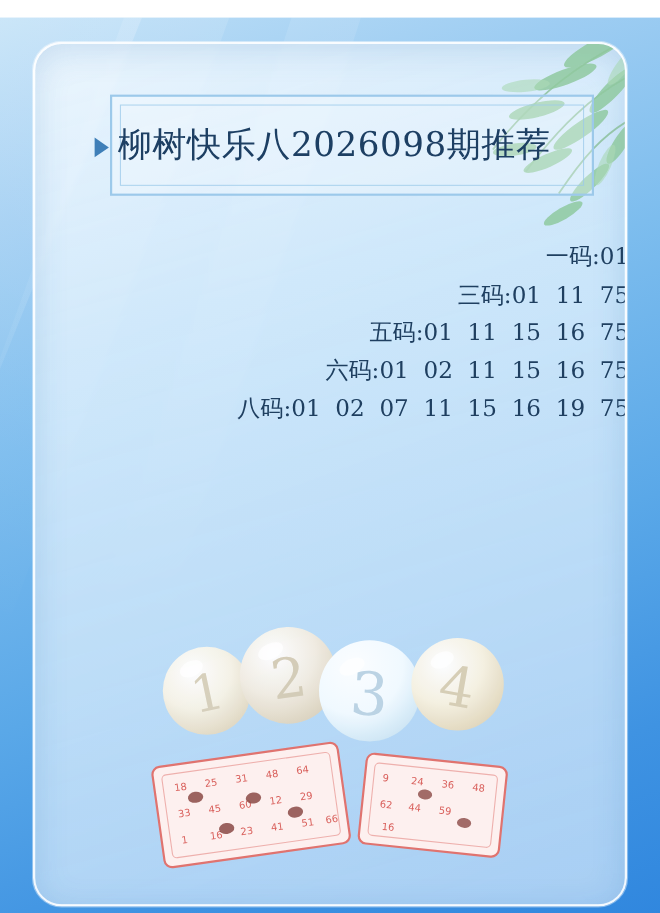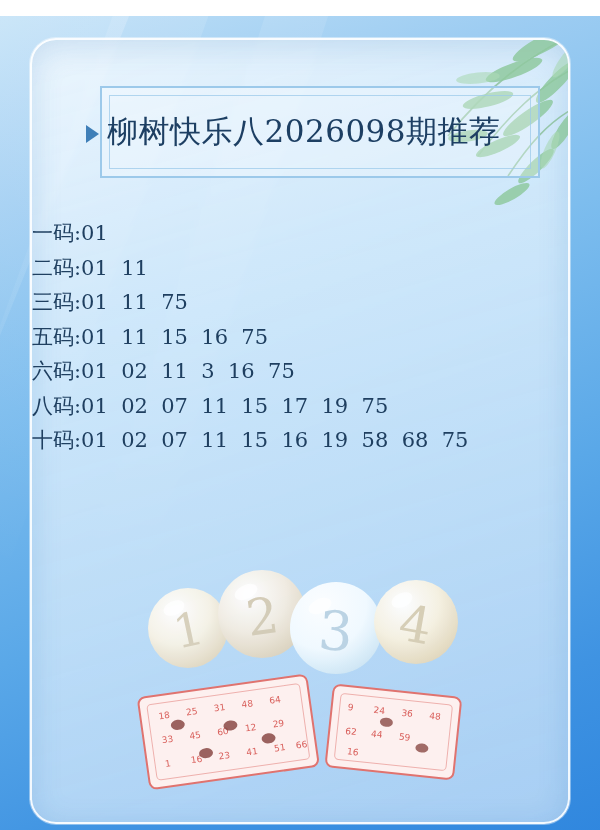--- a/index.html
+++ b/index.html
@@ -89,21 +89,21 @@
     color: #1d3f63;
     letter-spacing: 0.5px;
     white-space: nowrap;
   }
 
   .lines {
     position: absolute;
     left: 0;
     top: 176px;
     width: 540px;
-    text-align: left;
+    text-align: right;
   }
   .line {
     font-family: "DejaVu Serif", "Liberation Serif", serif;
     font-size: 21px;
     color: #1f3f60;
     line-height: 34.5px;
     white-space: pre;
   }
 
   
@@ -155,26 +155,24 @@
 
     <div class="title-frame"></div>
 
     <div class="title-row">
       <div class="tri"></div>
       <div class="title-text">柳树快乐八2026098期推荐</div>
     </div>
 
     <div class="lines">
       <div class="line">一码:01</div>
-      <div class="line">二码:01  11</div>
       <div class="line">三码:01  11  75</div>
       <div class="line">五码:01  11  15  16  75</div>
-      <div class="line">六码:01  02  11  3  16  75</div>
-      <div class="line">八码:01  02  07  11  15  17  19  75</div>
-      <div class="line">十码:01  02  07  11  15  16  19  58  68  75</div>
+      <div class="line">六码:01  02  11  15  16  75</div>
+      <div class="line">八码:01  02  07  11  15  16  19  75</div>
     </div>
 
     <svg class="art" viewBox="0 0 380 230">
       <defs>
         <radialGradient id="bg1" cx="35%" cy="28%" r="78%">
           <stop offset="0%" stop-color="#ffffff"></stop>
           <stop offset="55%" stop-color="#f7f2e4"></stop>
           <stop offset="100%" stop-color="#e2d7bf"></stop>
         </radialGradient>
         <radialGradient id="bg2" cx="35%" cy="28%" r="78%">

